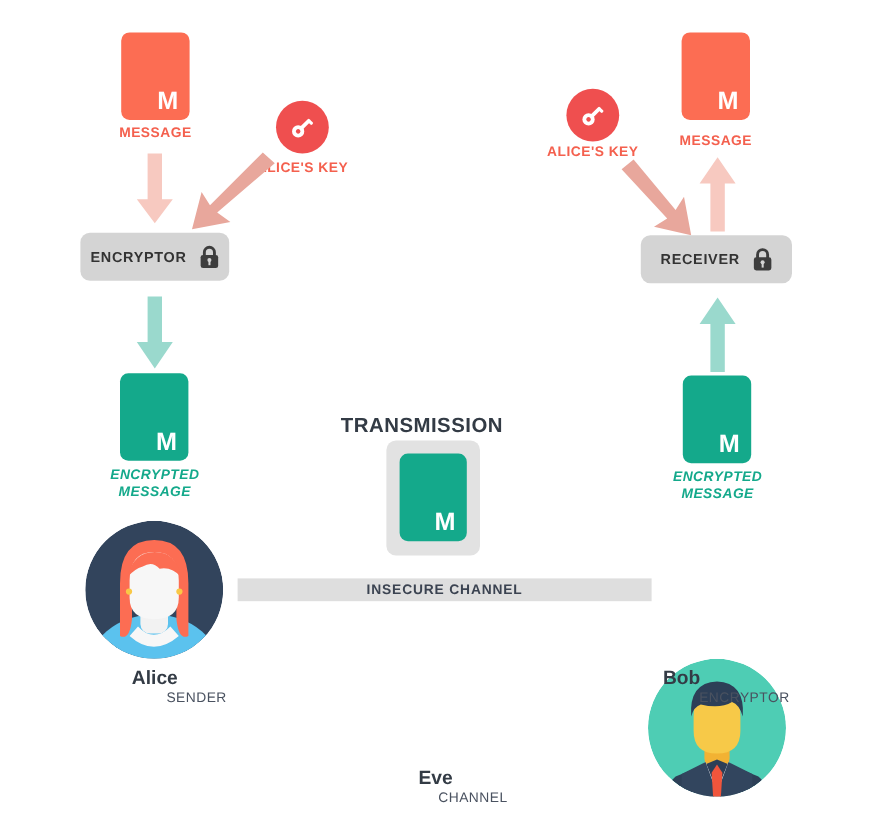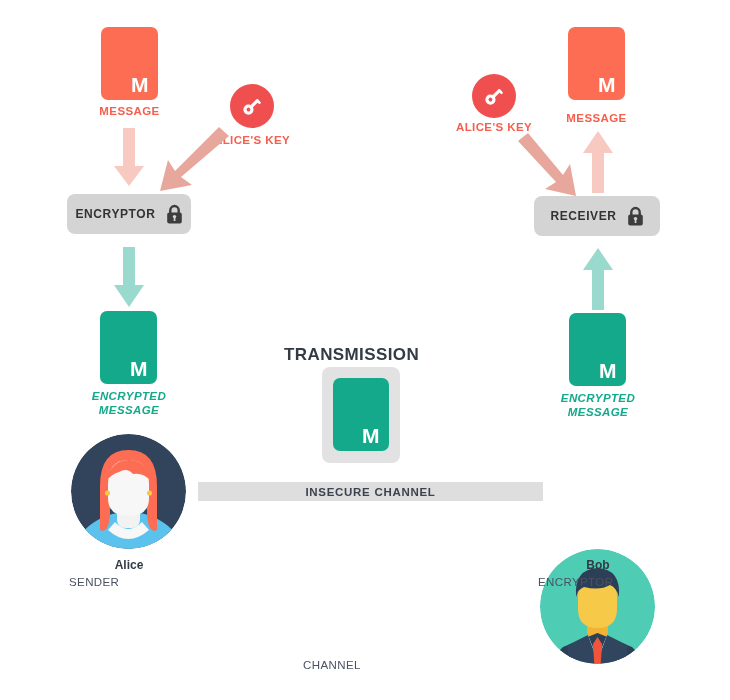--- a/index.html
+++ b/index.html
@@ -55,24 +55,24 @@
     display:flex;align-items:center;justify-content:center;
     color:#3b4351;font-weight:bold;font-size:11.5px;letter-spacing:.7px;
   }
 
   
   .transframe{background:#e2e2e2;border-radius:8px;}
 
   
   .avatar{border-radius:50%;overflow:hidden;position:relative;}
   .person-name{
-    text-align:center;color:#333b45;font-weight:bold;font-size:12px;line-height:19px;
+    text-align:center;color:#333b45;font-weight:bold;font-size:16px;line-height:19px;
   }
   .person-role{
-    text-align:left;color:#4a5260;font-weight:normal;font-size:11.5px;
+    text-align:right;color:#4a5260;font-weight:normal;font-size:11.5px;
     letter-spacing:.4px;line-height:14px;
   }
   svg{display:block;overflow:visible;}
 </style>
 </head>
 <body>
 
 <div id="stage">
 
   <div class="abs msgbox plain" style="left:101px;top:27px;width:57px;height:73px;">
@@ -231,18 +231,19 @@
         <path d="M67,86 L57.5,112 L70,126 L87,126 L87,96 Z" fill="#32455e"></path>
 
         <path d="M57.5,88 L62,95 L60,126 L55,126 L53,95 Z" fill="#f0553c"></path>
 
         <path d="M38,48 Q38,25 57.5,25 Q77,25 77,48 L77,60 Q77,79 57.5,79 Q38,79 38,60 Z" fill="#f7c948"></path>
 
         <path d="M36,48 Q34,20 57.5,19 Q81,20 79,48 Q76,38 70,36 Q60,42 44,38 Q38,40 36,48 Z" fill="#2d3f57"></path>
       </g>
     </svg>
   </div>
-  <div class="abs person-name" style="left:538px;top:556px;width:120px;">Bob</div>
+  <div class="abs person-name" style="left:508px;top:556px;width:120px;">Bob</div>
   <div class="abs person-role" style="left:538px;top:575px;width:120px;">ENCRYPTOR</div>
 
+  <div class="abs person-name" style="left:303px;top:639px;width:120px;">Eve</div>
   <div class="abs person-role" style="left:303px;top:658px;width:120px;">CHANNEL</div>
 
 </div>
 
 </body></html>

